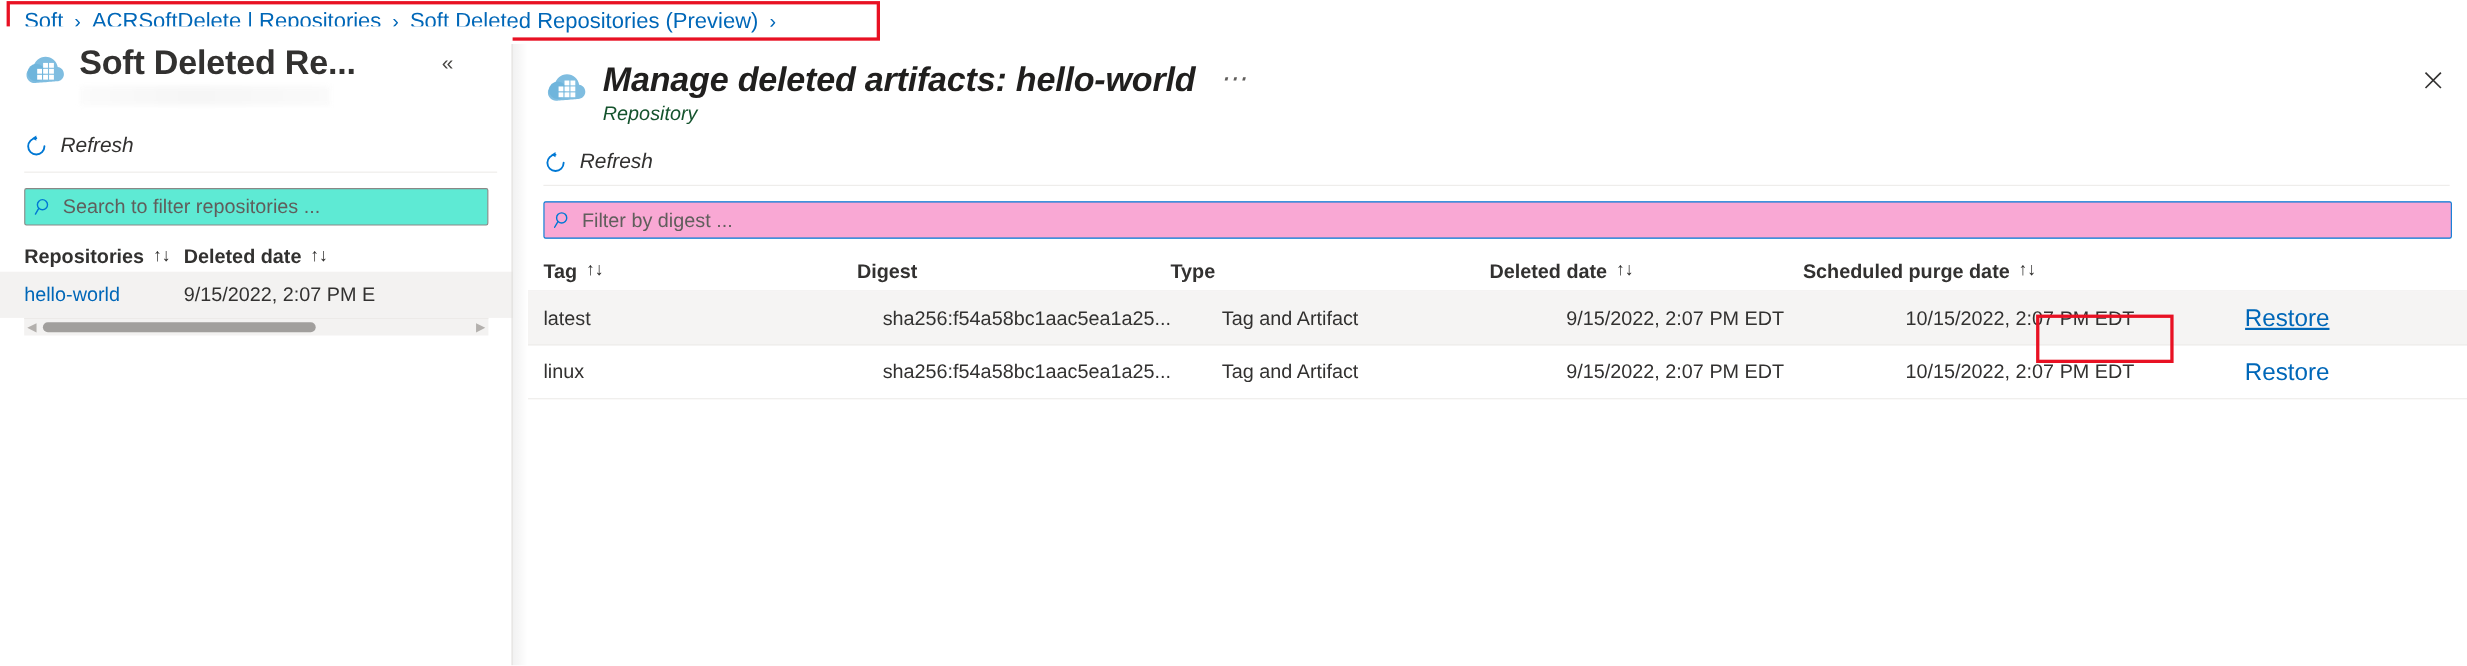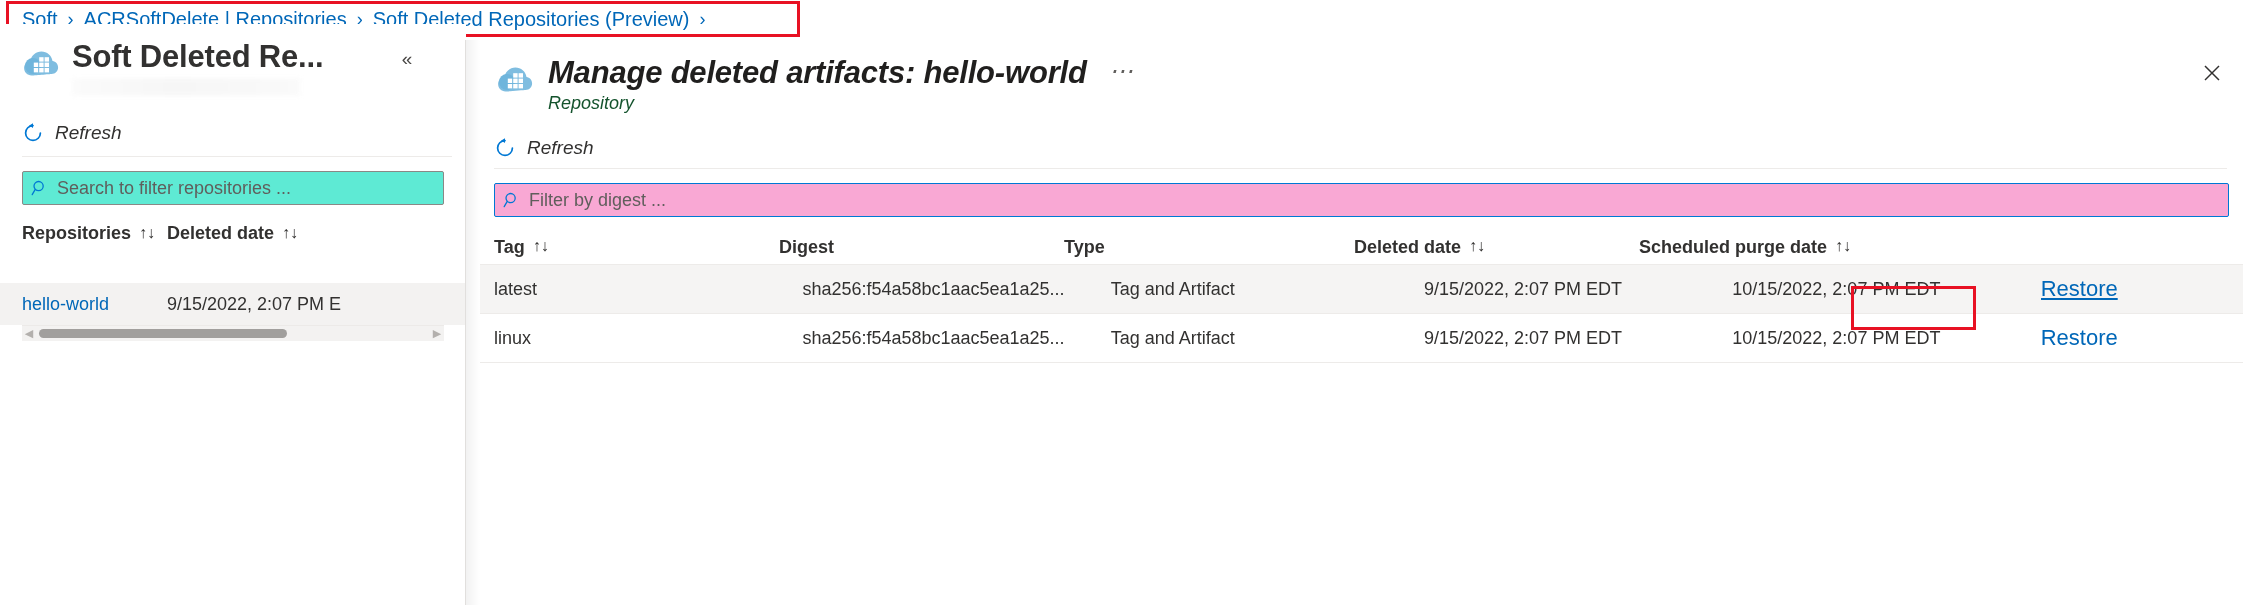--- a/index.html
+++ b/index.html
@@ -190,21 +190,20 @@
   .mini-th.c2 { width: 240px; }
 
   .mini-row {
     display: flex;
     padding: 0 22px;
     height: 42px;
     align-items: center;
     background: #f3f2f1;
     cursor: pointer;
     overflow: hidden;
-    margin-top: 36px;
   }
   .mini-td { font-size: 18px; white-space: nowrap; }
   .mini-td.c1 { width: 145px; color: #0067b8; }
   .mini-td.c2 { width: 240px; color: #323130; overflow: hidden; }
 
   .hscroll {
     margin: 0 22px;
     height: 16px;
     display: flex;
     align-items: center;

